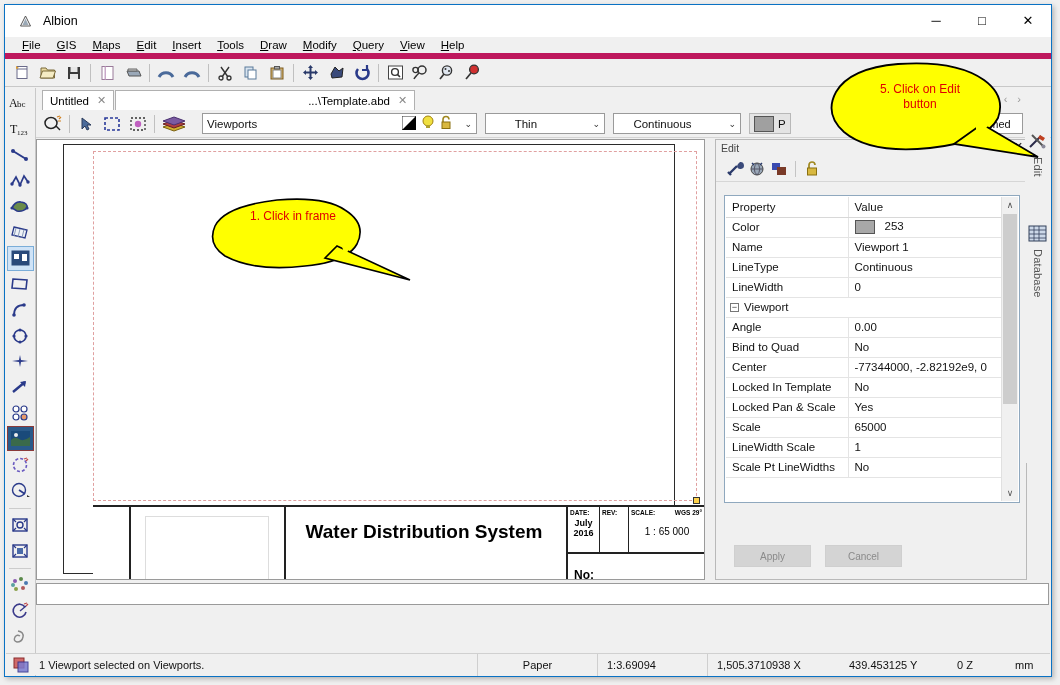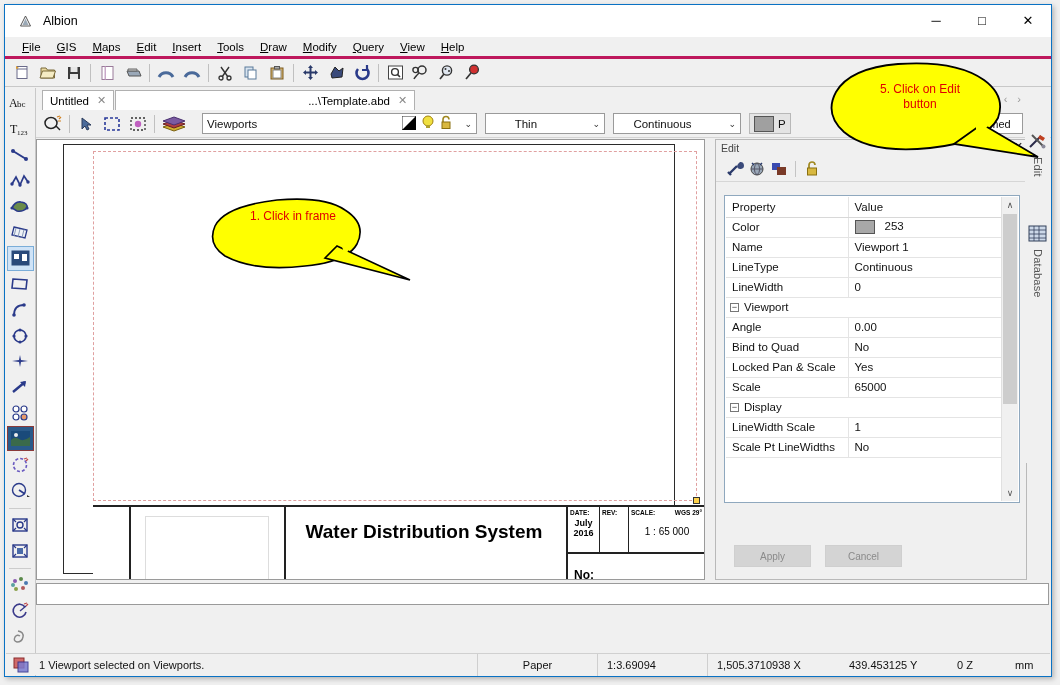--- a/index.html
+++ b/index.html
@@ -50,21 +50,21 @@
     font-size: 13px; color: #000; background: transparent;
     border: none; cursor: default;
   }
 
   
   .menubar {
     height: 22px;
     background: #f0f0f0;
     display: flex; align-items: center;
     padding-left: 9px;
-    border-bottom: 3px solid #be185d;
+    border-bottom: 6px solid #be185d;
   }
   .menu-item {
     font-size: 11.5px; color: #000;
     padding: 2px 8px;
     white-space: nowrap;
   }
   .menu-item u { text-decoration: underline; }
 
   
   .toolbar-top {
@@ -923,29 +923,34 @@
               </tr>
               <tr>
                 <td class="pname">Angle</td>
                 <td class="pval">0.00</td>
               </tr>
               <tr>
                 <td class="pname">Bind to Quad</td>
                 <td class="pval">No</td>
               </tr>
               <tr>
+                <td class="pname">Center</td>
+                <td class="pval">-77344000, -2.82192e9, 0</td>
+              </tr>
+              <tr>
+                <td class="pname">Locked In Template</td>
+                <td class="pval">No</td>
+              </tr>
+              <tr>
                 <td class="pname">Locked Pan &amp; Scale</td>
                 <td class="pval">Yes</td>
               </tr>
               <tr>
                 <td class="pname">Scale</td>
                 <td class="pval">65000</td>
-              </tr>
-              <tr class="group">
-                <td class="pname" colspan="2"><span class="expander">−</span><span>Display</span></td>
               </tr>
               <tr>
                 <td class="pname">LineWidth Scale</td>
                 <td class="pval">1</td>
               </tr>
               <tr>
                 <td class="pname">Scale Pt LineWidths</td>
                 <td class="pval">No</td>
               </tr>
             </tbody>

